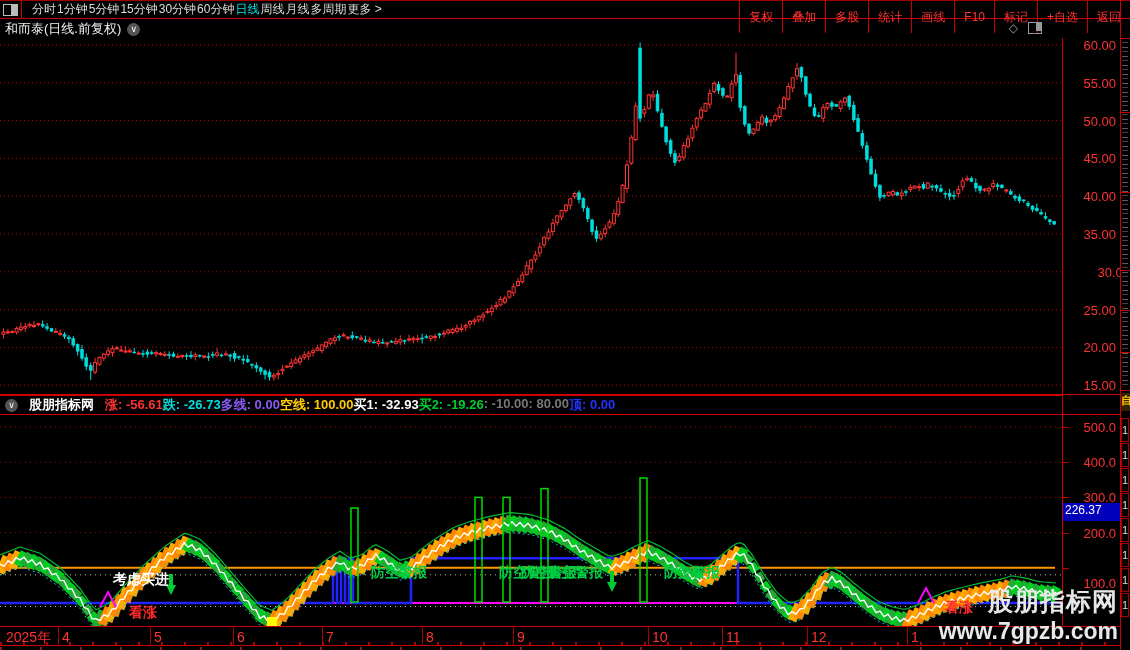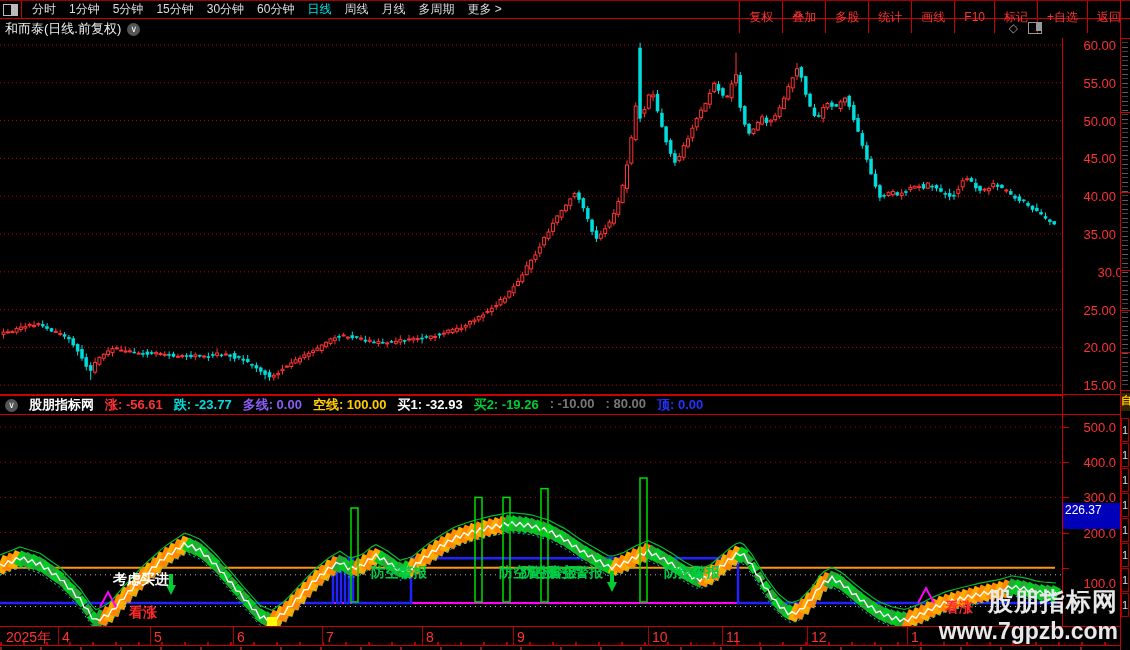--- a/index.html
+++ b/index.html
@@ -6,21 +6,21 @@
   body{width:1130px;height:650px;overflow:hidden;position:relative;
        font-family:"Liberation Sans",sans-serif;}
   #app{position:absolute;inset:0;background:#000;}
   
   .toolbar{position:absolute;left:0;top:0;width:1130px;height:19px;
     border-top:1px solid #a00000;border-bottom:1px solid #cc0000;
     display:flex;align-items:center;background:#000;box-sizing:border-box;}
   .tb-appicon{width:13px;height:10px;border:1px solid #bbb;margin:0 3px;position:relative;}
   .tb-appicon::after{content:"";position:absolute;right:0;top:0;width:6px;height:10px;background:#bbb;}
   .tb-sep{width:1px;height:17px;background:#cc0000;margin-right:6px;}
-  .tb-left{display:flex;align-items:center;gap:13px;padding-left:4px;}
+  .tb-left{display:flex;align-items:center;gap:1px;padding-left:4px;}
   .tb-item{color:#ddd;font-size:12px;white-space:nowrap;cursor:default;}
   .tb-item.active{color:#00e5e5;}
   .tb-right{margin-left:auto;display:flex;height:100%;align-items:stretch;}
   .tb-btn{color:#ff3333;font-size:12px;display:flex;align-items:center;
     padding:16px 9px;border-left:1px solid #cc0000;white-space:nowrap;}
   
   .titlebar{position:absolute;left:0;top:20px;width:1120px;height:18px;display:flex;align-items:center;}
   .title-text{color:#eee;font-size:13px;margin-left:5px;}
   .circ-chev{width:13px;height:13px;border-radius:50%;background:#555;color:#fff;
     font-size:9px;line-height:12px;text-align:center;margin-left:6px;}
@@ -30,21 +30,21 @@
   
   #mainchart{position:absolute;left:0;top:38px;width:1062px;height:355px;}
   #indchart{position:absolute;left:0;top:415px;width:1062px;height:211px;}
   svg{position:absolute;left:0;top:0;}
   .vline{position:absolute;width:1px;background:#cc0000;}
   .hline{position:absolute;height:1px;background:#cc0000;}
   
   .axis-label{position:absolute;color:#ff3232;font-size:13px;width:52px;text-align:right;}
   .ind-axis-label{position:absolute;color:#ff3232;font-size:13px;width:46px;text-align:right;}
   .tick{position:absolute;height:1px;width:6px;background:#cc0000;}
-  .cur-tag{position:absolute;left:1063px;width:56px;height:26px;background:#0000bb;
+  .cur-tag{position:absolute;left:1063px;width:56px;height:18px;background:#0000bb;
     color:#fff;font-size:12px;line-height:15px;padding-left:2px;}
   
   .statusbar{position:absolute;left:0;top:394px;width:1062px;height:21px;background:#000;
     border-top:2px solid #cc0000;border-bottom:1px solid #cc0000;box-sizing:border-box;
     display:flex;align-items:center;gap:11px;padding-left:5px;overflow:hidden;}
   .sb-site{color:#fff;font-size:13px;font-weight:bold;}
   .sb-field{font-size:13px;font-weight:bold;white-space:nowrap;}
   
   .anno{position:absolute;font-size:14px;font-weight:bold;white-space:nowrap;pointer-events:none;margin-left:23px;}
   
@@ -620,23 +620,23 @@
       <div class="axis-label" style="left: 1064px; top: 227px;">35.00</div>
       <div class="axis-label" style="left: 1064px; top: 264.8px; padding-left: 14px;">30.00</div>
       <div class="axis-label" style="left: 1064px; top: 302.6px;">25.00</div>
       <div class="axis-label" style="left: 1064px; top: 340.4px;">20.00</div>
       <div class="axis-label" style="left: 1064px; top: 378.2px;">15.00</div>
     </div>
 
   <div class="statusbar">
     <span class="circ-chev" style="margin-left:0">∨</span>
     <span class="sb-site">股朋指标网</span>
-    <span id="sb-fields" style="display:flex;gap:11px">
+    <span id="sb-fields" style="display:flex;gap:0">
         <span class="sb-field" style="color: rgb(255, 50, 50);">涨: -56.61</span>
-        <span class="sb-field" style="color: rgb(0, 221, 221);">跌: -23.77</span>
+        <span class="sb-field" style="color: rgb(0, 221, 221);">跌: -26.73</span>
         <span class="sb-field" style="color: #8b5cf6;">多线: 0.00</span>
         <span class="sb-field" style="color: rgb(255, 204, 0);">空线: 100.00</span>
         <span class="sb-field" style="color: rgb(255, 255, 255);">买1: -32.93</span>
         <span class="sb-field" style="color: rgb(0, 204, 51);">买2: -19.26</span>
         <span class="sb-field" style="color: rgb(119, 119, 119);">: -10.00</span>
         <span class="sb-field" style="color: rgb(119, 119, 119);">: 80.00</span>
         <span class="sb-field" style="color: rgb(34, 51, 255);">顶: 0.00</span>
       </span>
   </div>
 

